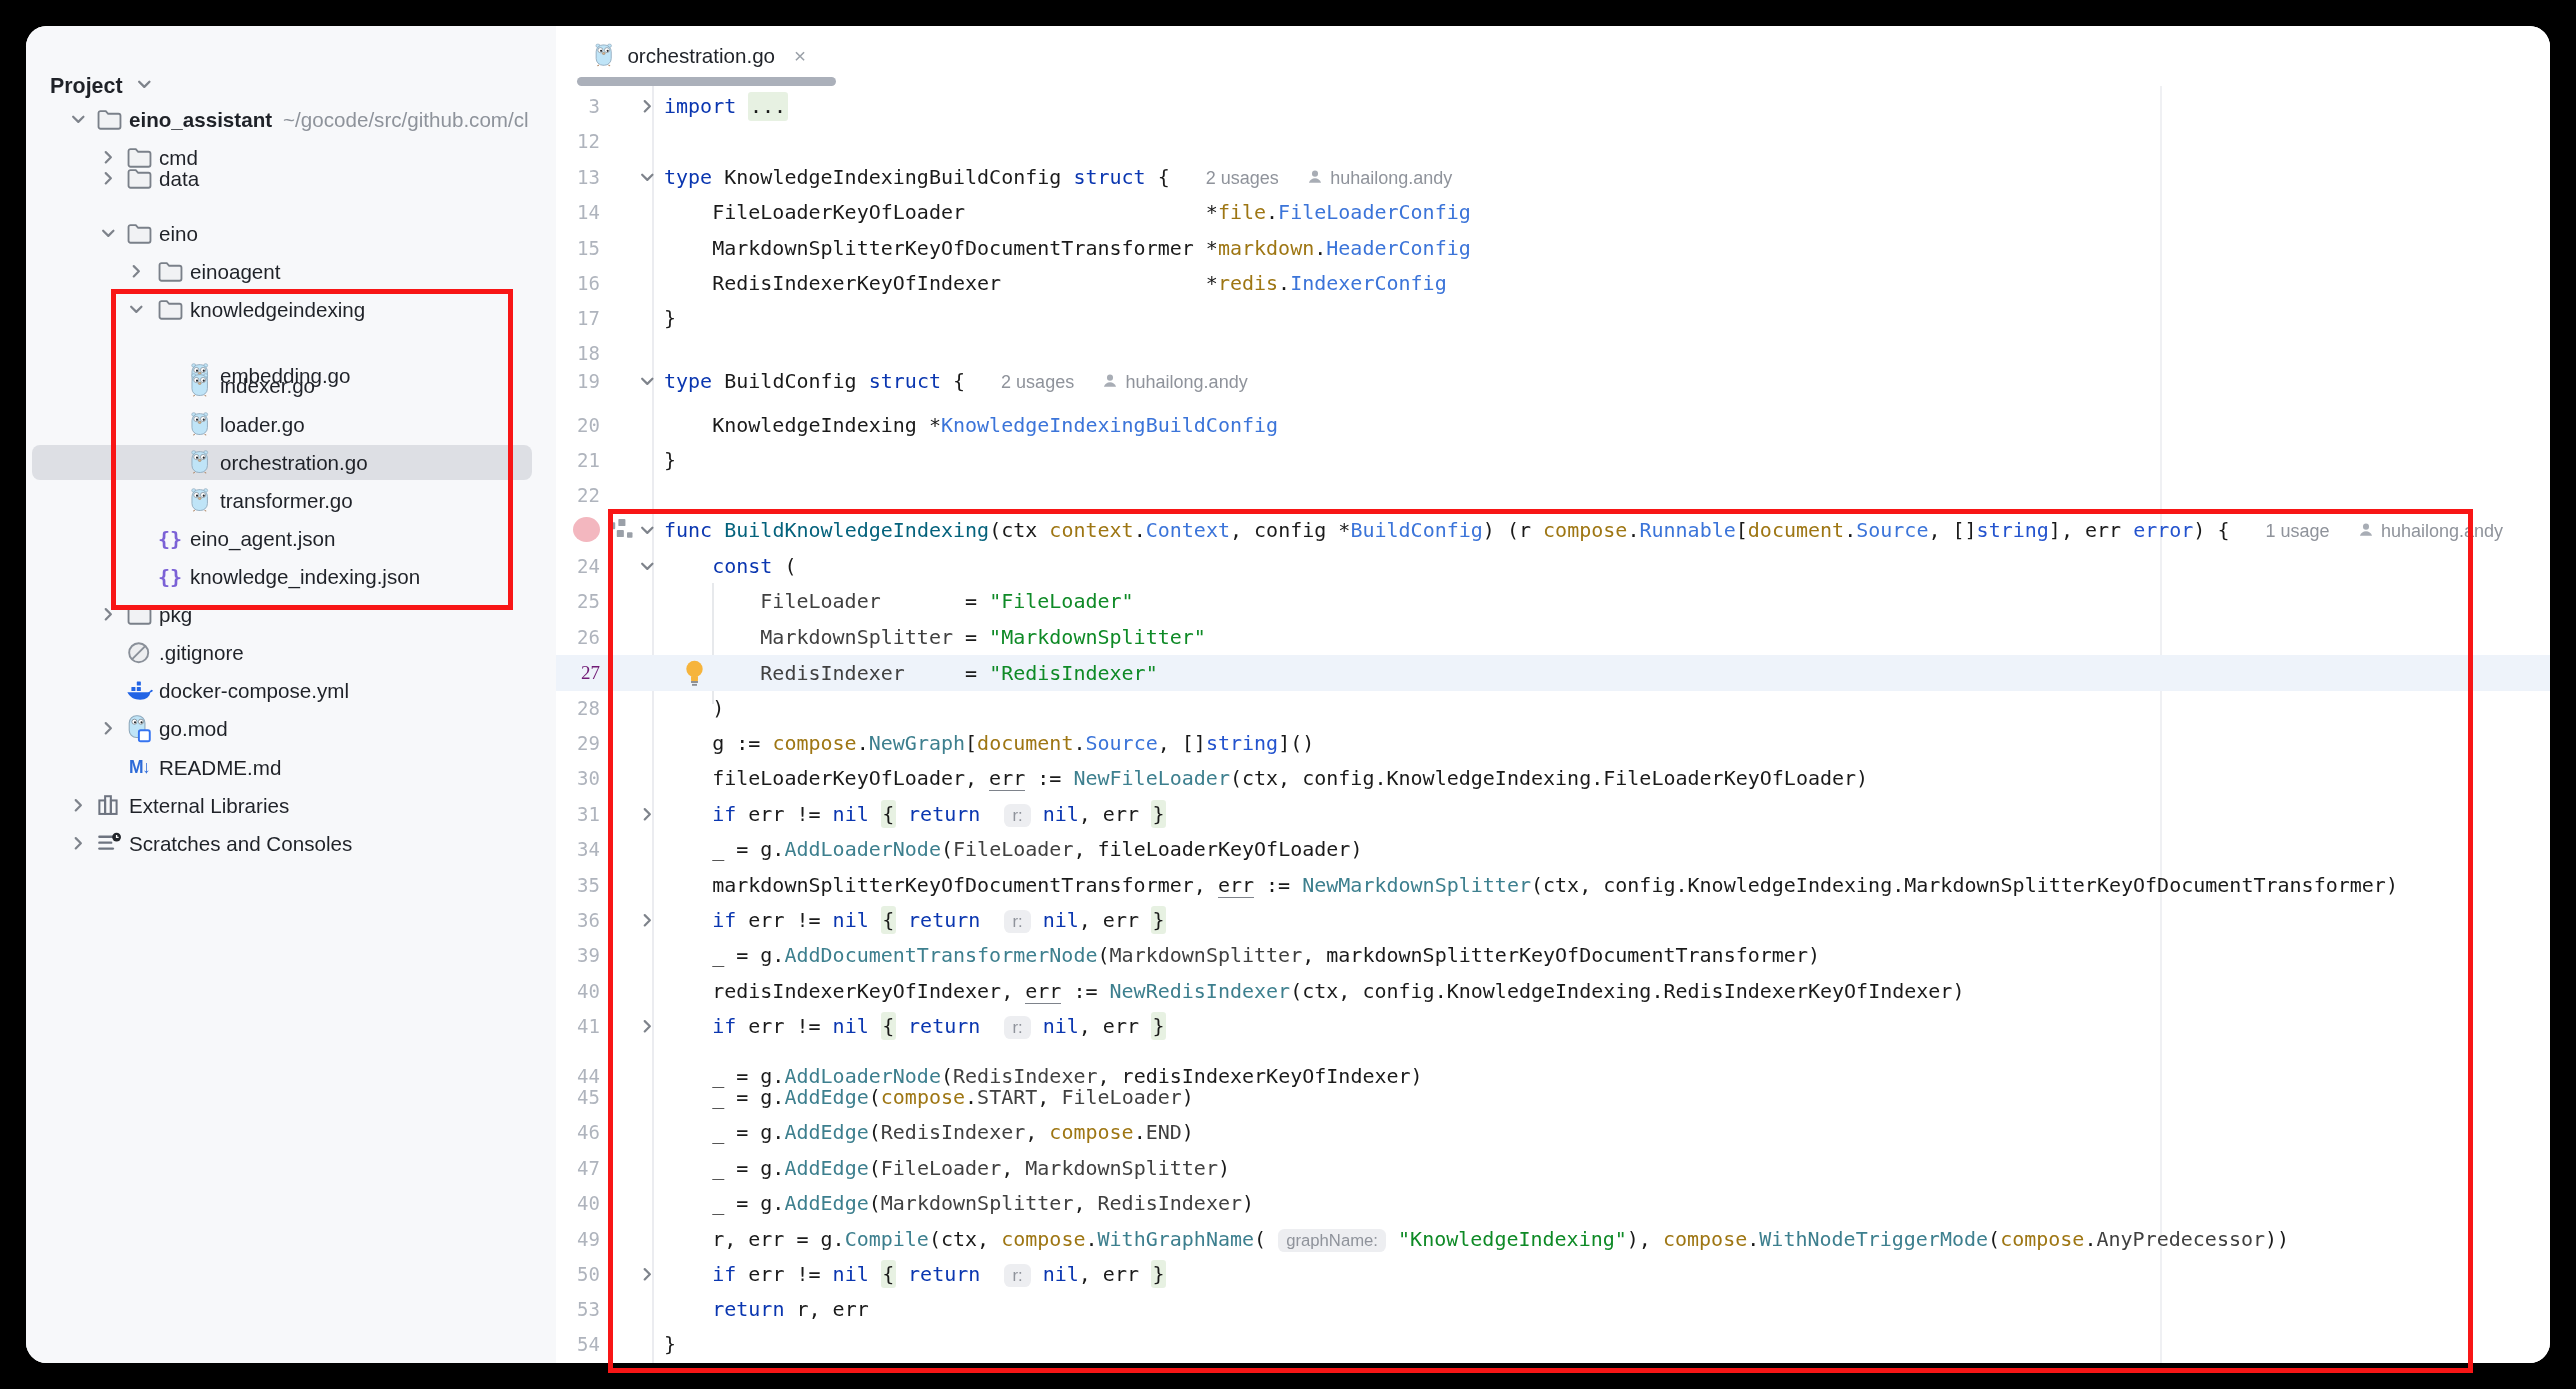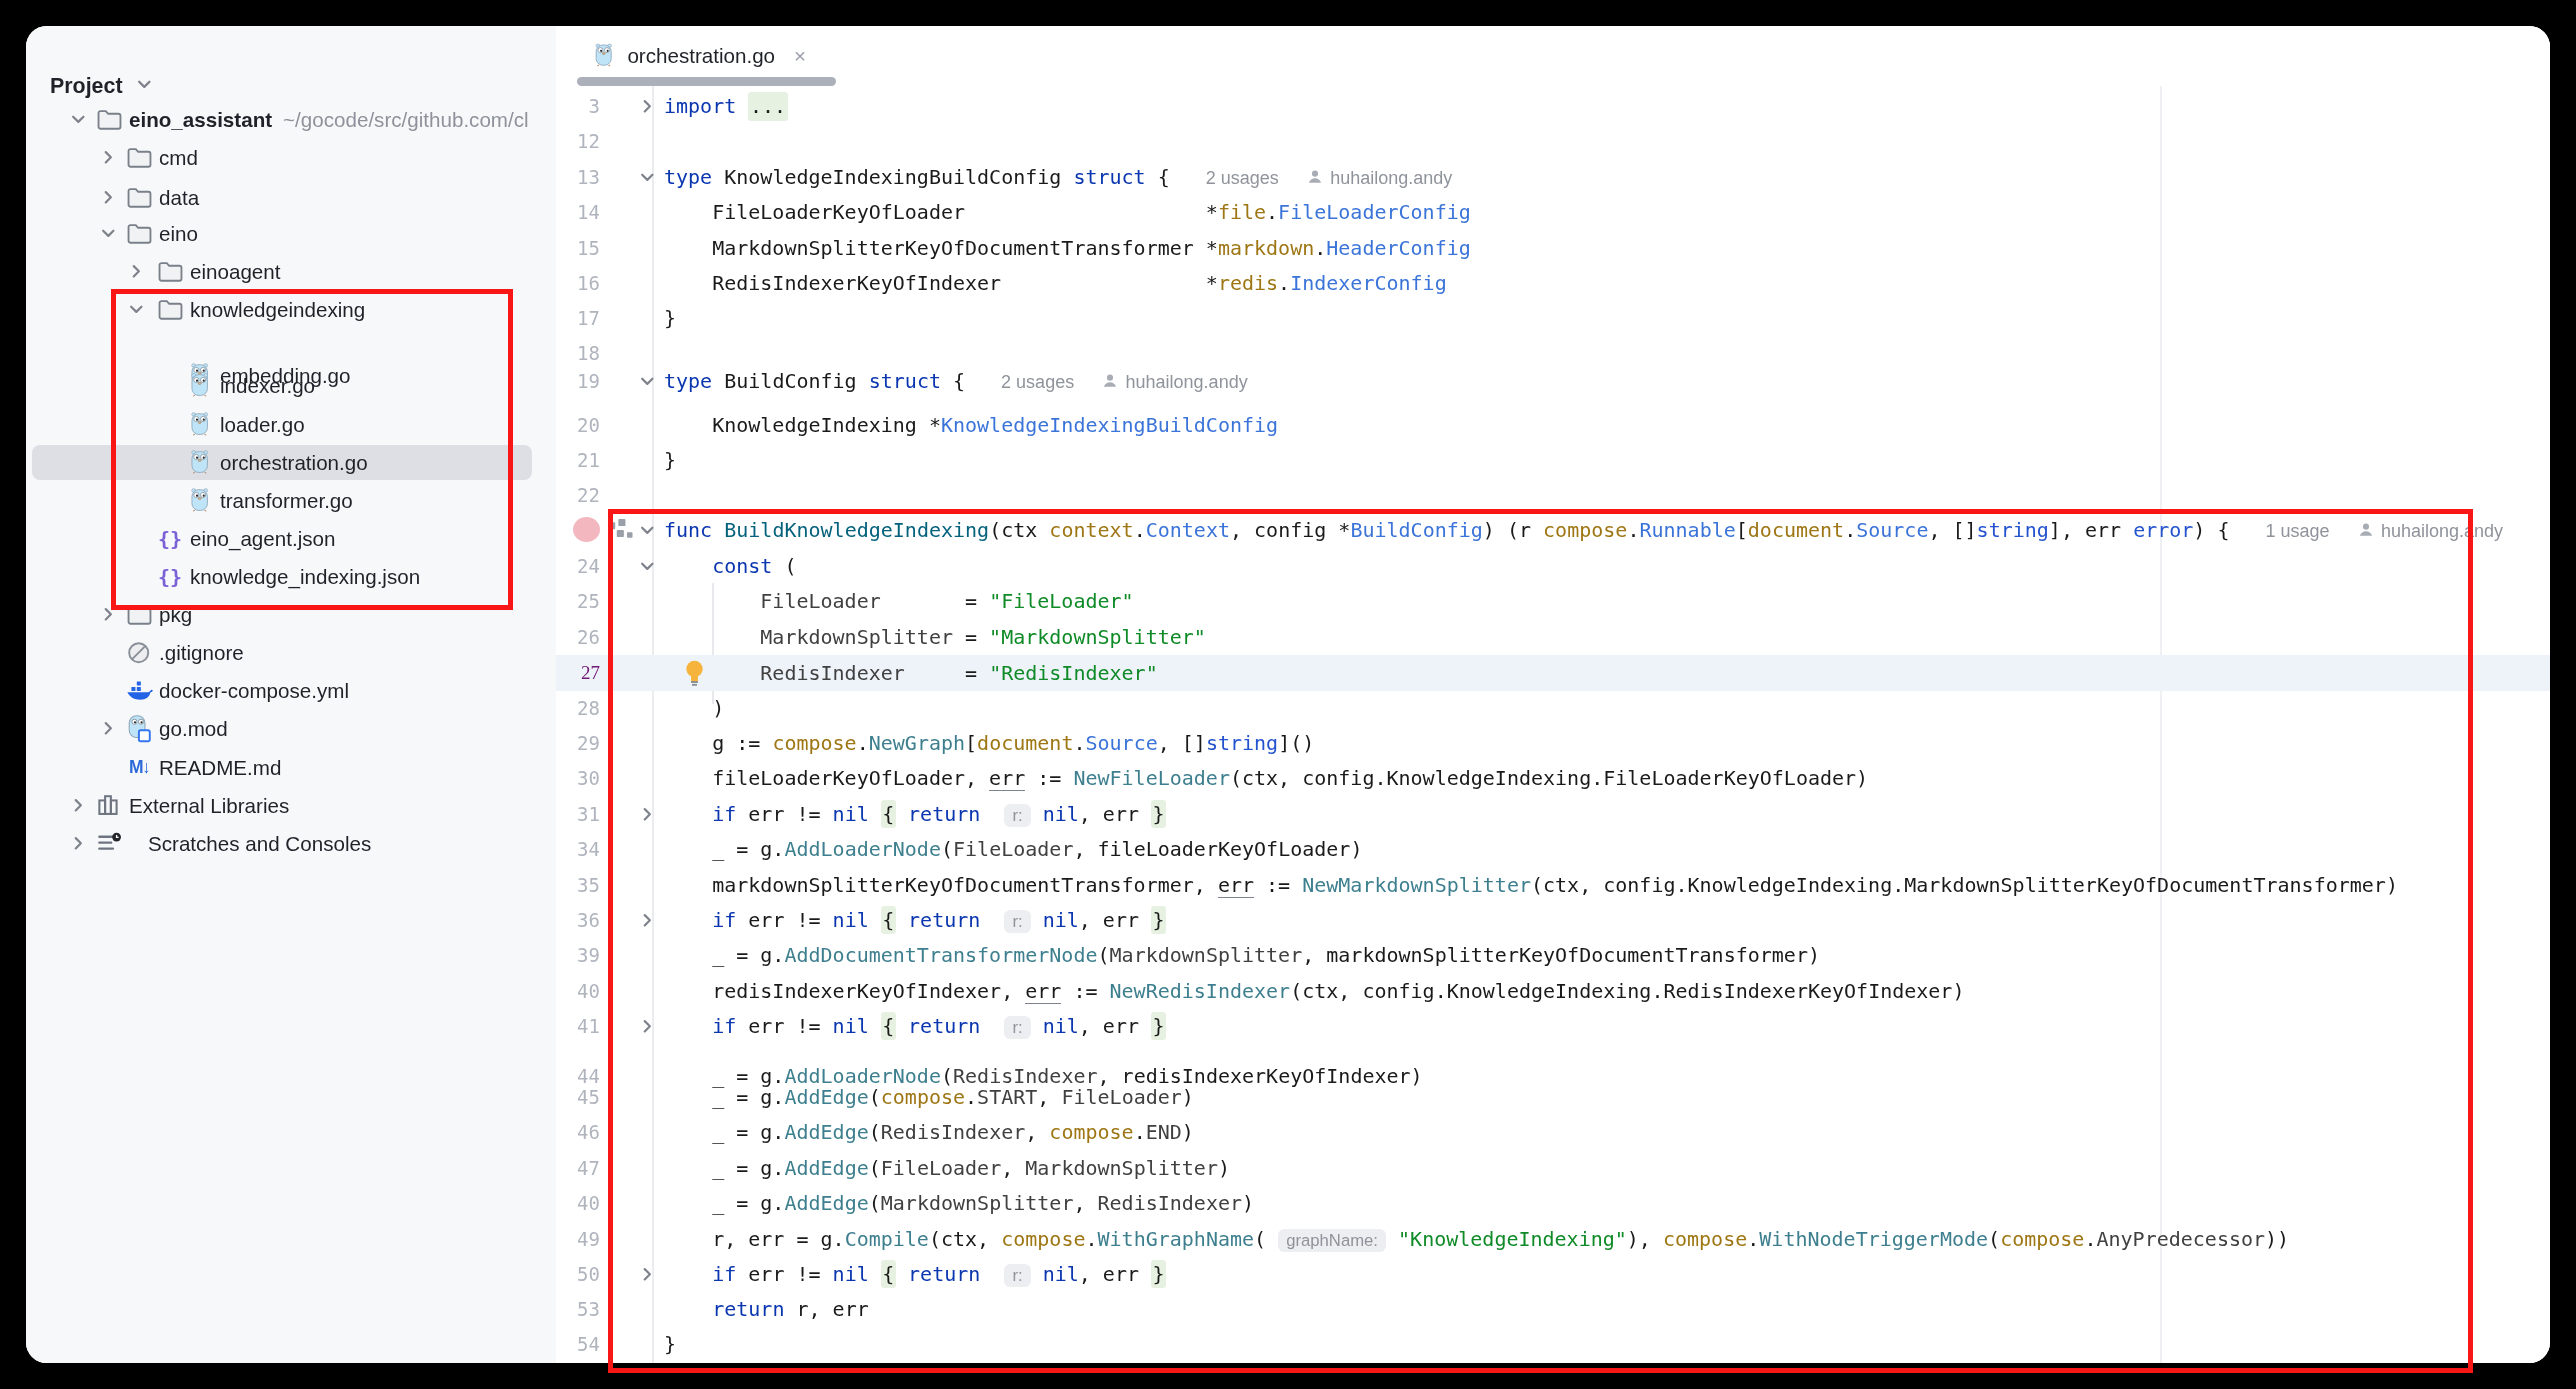--- a/index.html
+++ b/index.html
@@ -95,21 +95,21 @@
                 <polyline points="6,4 10,8 6,12" fill="none" stroke="#7E838B" stroke-width="1.7" stroke-linecap="round" stroke-linejoin="round"></polyline>
               </svg>
             </span>
             <span class="tree-ic" style="left: 98px;">
               <svg width="27" height="27" viewBox="0 0 16 16">
                 <path d="M1.5 4.2c0-.7.5-1.2 1.2-1.2h3.1l1.4 1.6h6.1c.7 0 1.2.5 1.2 1.2v6.5c0 .7-.5 1.2-1.2 1.2H2.7c-.7 0-1.2-.5-1.2-1.2z" fill="#F1F2F4" stroke="#7A8089" stroke-width="1.1"></path>
               </svg>
             </span>
             <span class="tree-lb" style="left: 133px;">cmd</span>
           </div>
-          <div class="tree-row" style="top: 153px;">
+          <div class="tree-row" style="top: 134px;">
             <span class="tree-ch" style="left: 70px;">
               <svg width="20.6" height="20.6" viewBox="0 0 16 16">
                 <polyline points="6,4 10,8 6,12" fill="none" stroke="#7E838B" stroke-width="1.7" stroke-linecap="round" stroke-linejoin="round"></polyline>
               </svg>
             </span>
             <span class="tree-ic" style="left: 98px;">
               <svg width="27" height="27" viewBox="0 0 16 16">
                 <path d="M1.5 4.2c0-.7.5-1.2 1.2-1.2h3.1l1.4 1.6h6.1c.7 0 1.2.5 1.2 1.2v6.5c0 .7-.5 1.2-1.2 1.2H2.7c-.7 0-1.2-.5-1.2-1.2z" fill="#F1F2F4" stroke="#7A8089" stroke-width="1.1"></path>
               </svg>
             </span>
@@ -333,21 +333,21 @@
               <svg width="27" height="27" viewBox="0 0 16 16">
                 <g stroke="#6E7480" stroke-width="1.4" stroke-linecap="round">
                   <line x1="2" y1="4" x2="10" y2="4"></line>
                   <line x1="2" y1="7.5" x2="9" y2="7.5"></line>
                   <line x1="2" y1="11" x2="10" y2="11"></line>
                 </g>
                 <circle cx="12.2" cy="4.2" r="2.6" fill="#23262B"></circle>
                 <path d="M12.2 3v1.4h1.2" stroke="#fff" stroke-width=".8" fill="none"></path>
               </svg>
             </span>
-            <span class="tree-lb" style="left: 103px; margin-left: 19px;">Scratches and Consoles</span>
+            <span class="tree-lb" style="left: 103px;">Scratches and Consoles</span>
           </div>
         </div>
     </div>
 
     <div id="tabbar">
       <div id="tab">
         <span><span style="display:inline-block;transform:scale(.8)"><svg width="25.4" height="29" viewBox="0 0 20 24">
                 <ellipse cx="4" cy="2.6" rx="2" ry="1.8" fill="#BFE4F7" stroke="#8FA9BC" stroke-width=".7"></ellipse>
                 <ellipse cx="16" cy="2.6" rx="2" ry="1.8" fill="#BFE4F7" stroke="#8FA9BC" stroke-width=".7"></ellipse>
                 <rect x="2.2" y="1.8" width="15.6" height="21" rx="7" fill="#BFE4F7" stroke="#8FA9BC" stroke-width=".9"></rect>

